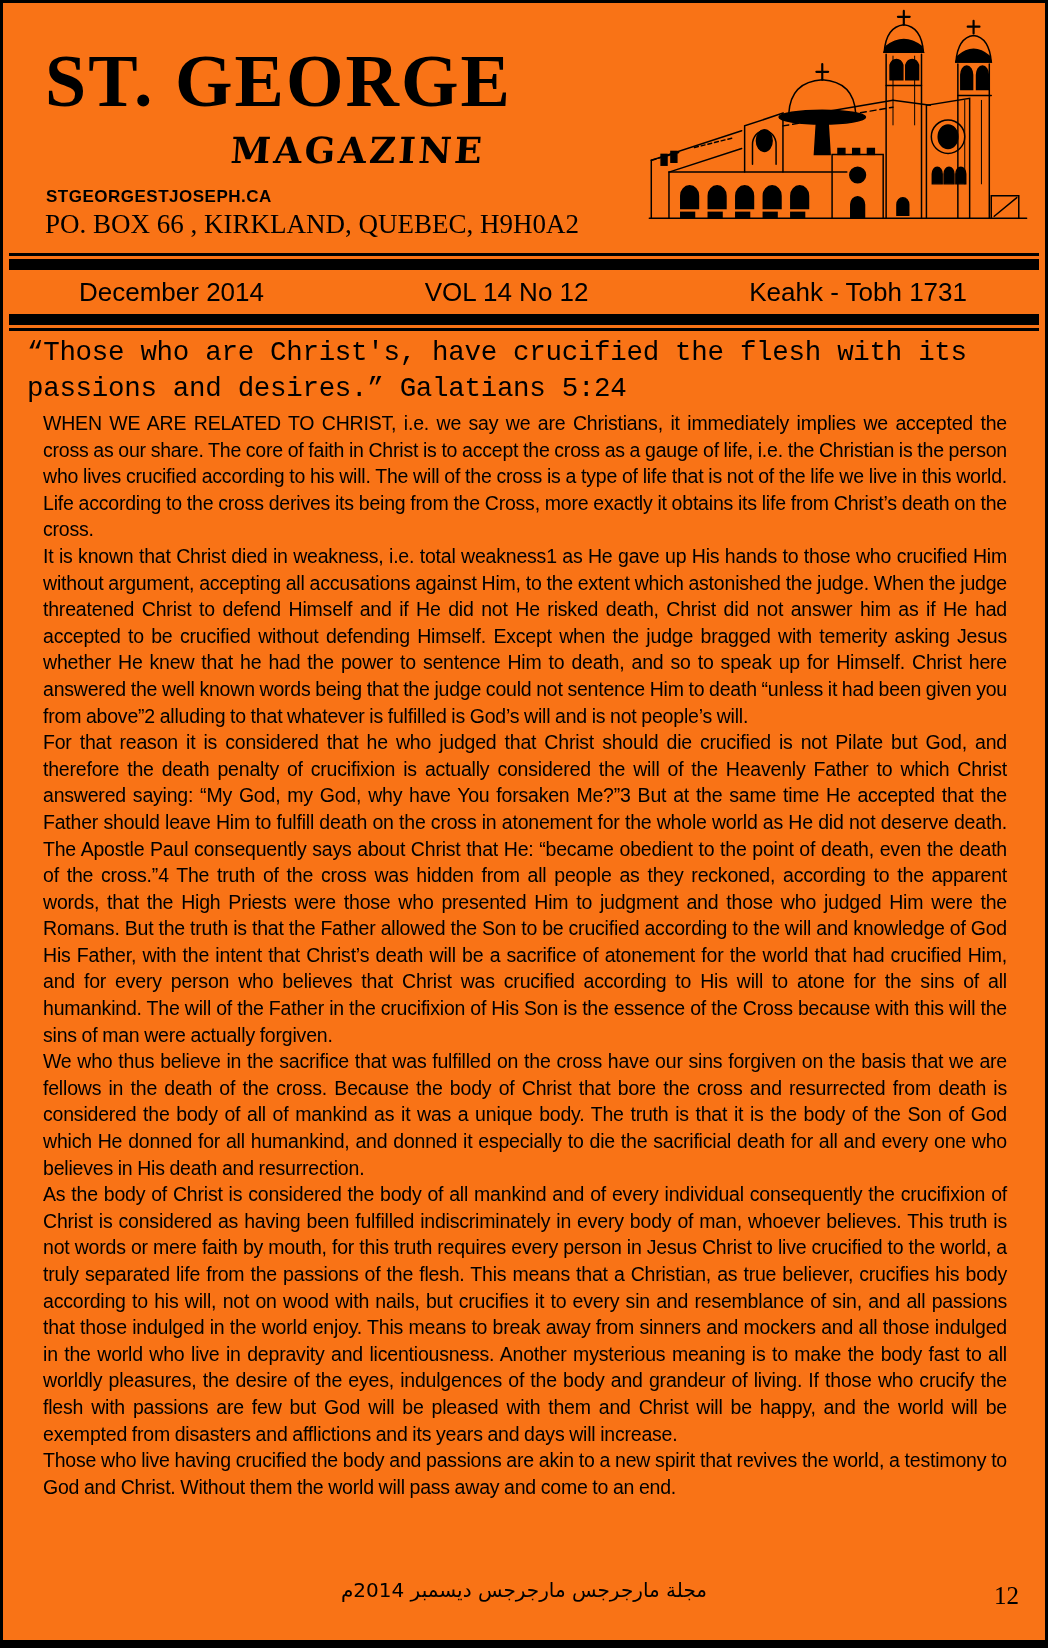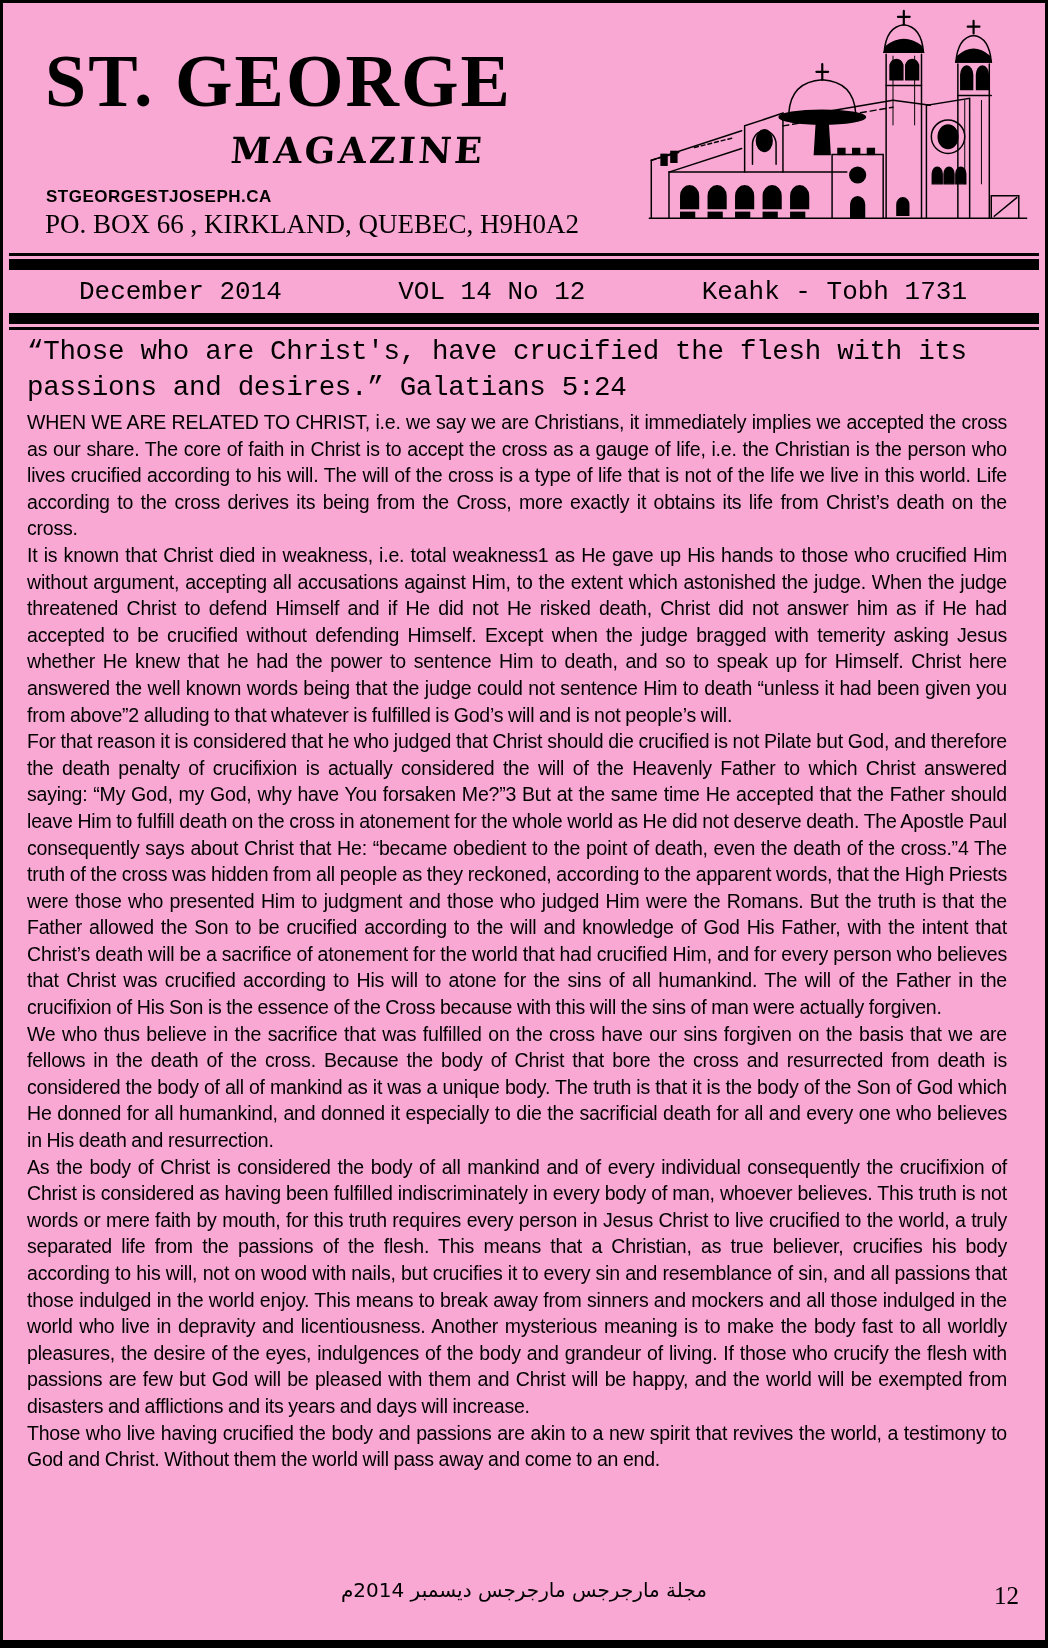--- a/index.html
+++ b/index.html
@@ -1,18 +1,18 @@
 <!DOCTYPE html>
 <html><head>
 <meta charset="utf-8">
 <style>
   html,body{margin:0;padding:0;background:#fff;}
   .page{
     position:relative;width:1048px;height:1648px;box-sizing:border-box;
-    background:#f9a8d4;border:3px solid #000;border-bottom-width:8px;overflow:hidden;
+    background:#f97316;border:3px solid #000;border-bottom-width:8px;overflow:hidden;
     font-family:"Liberation Sans",sans-serif;color:#000;
   }
   
   .masthead{position:relative;height:250px;}
   .mast-title{
     position:absolute;left:42px;top:36px;
     font-family:"Liberation Serif",serif;font-weight:bold;font-size:74px;
     letter-spacing:2px;white-space:nowrap;
   }
   .mast-subtitle{
@@ -32,28 +32,28 @@
   
   .rule{margin:0 6px;}
   .rule .thin{height:3px;background:#000;}
   .rule .thick{height:11px;background:#000;}
   .rule-top .thin{margin-bottom:3px;}
   .rule-bottom .thick{margin-bottom:3px;}
   
   .issue-bar{
     display:flex;justify-content:space-between;align-items:baseline;
     padding:7px 78px 6px 76px;
-    font-family:Liberation Mono, monospace;font-size:26px;
+    font-family:Liberation Sans, sans-serif;font-size:26px;
   }
   
   .quote{
     font-weight:400;font-size:27.5px;line-height:36px;
     text-align:left;margin:4px 24px 3px;letter-spacing:-0.3px;font-family:Liberation Mono, monospace;
   }
-  .body-text{margin:0 38px 0 24px;}
+  .body-text{margin:0 38px 0 40px;}
   .body-text p{
     margin:0;font-size:19.5px;line-height:26.6px;text-align:justify;
     letter-spacing:-0.2px;word-spacing:-0.5px;
   }
   
   .pfooter{position:absolute;left:0;right:0;bottom:28px;height:34px;}
   .footer-arabic{
     text-align:center;direction:rtl;
     font-family:"DejaVu Sans",sans-serif;font-size:20px;
   }

